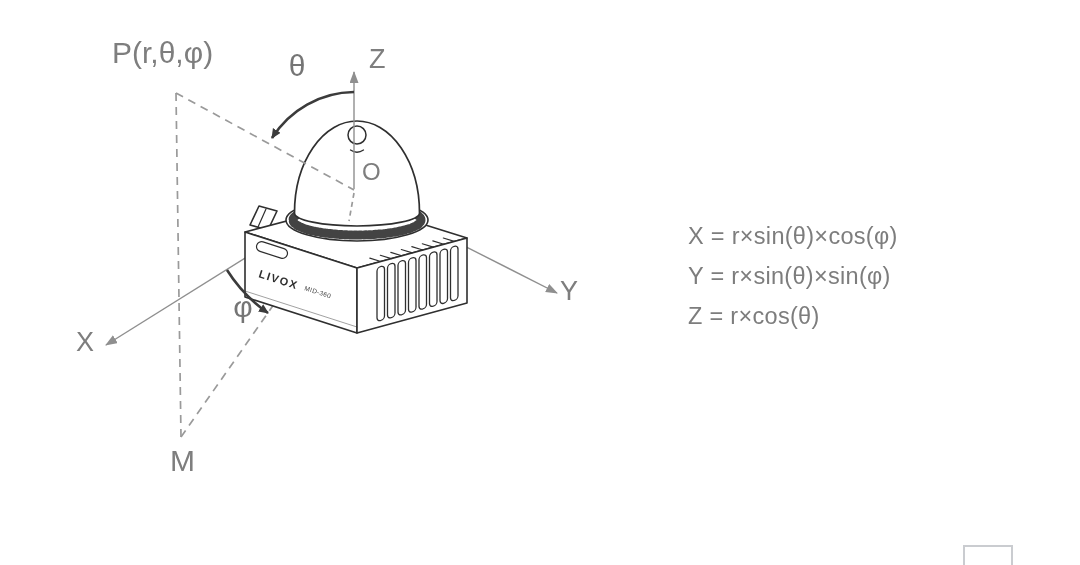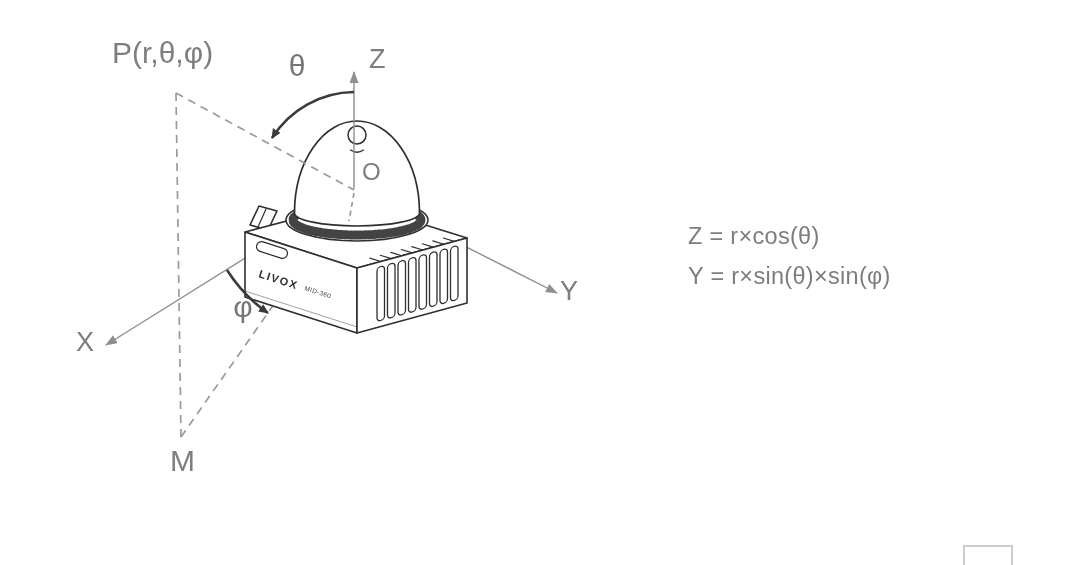--- a/index.html
+++ b/index.html
@@ -122,18 +122,19 @@
     <text class="greek-label" x="297" y="76" text-anchor="middle">θ</text>
     <text class="axis-label" x="369" y="68">Z</text>
     <text class="origin-label" x="362" y="180">O</text>
     <text class="axis-label" x="76" y="351">X</text>
     <text class="axis-label" x="560" y="300">Y</text>
     <text class="greek-label" x="243" y="317" text-anchor="middle">φ</text>
     <text class="point-label" x="170" y="471">M</text>
   </svg>
 
   <div id="equations">
+    <div>X = r×sin(θ)×cos(φ)</div>
+    <div>Y = r×sin(θ)×sin(φ)</div>
     <div>Z = r×cos(θ)</div>
-    <div>Y = r×sin(θ)×sin(φ)</div>
   </div>
 
   <div id="corner-mark"></div>
 </div>
 
 </body></html>

